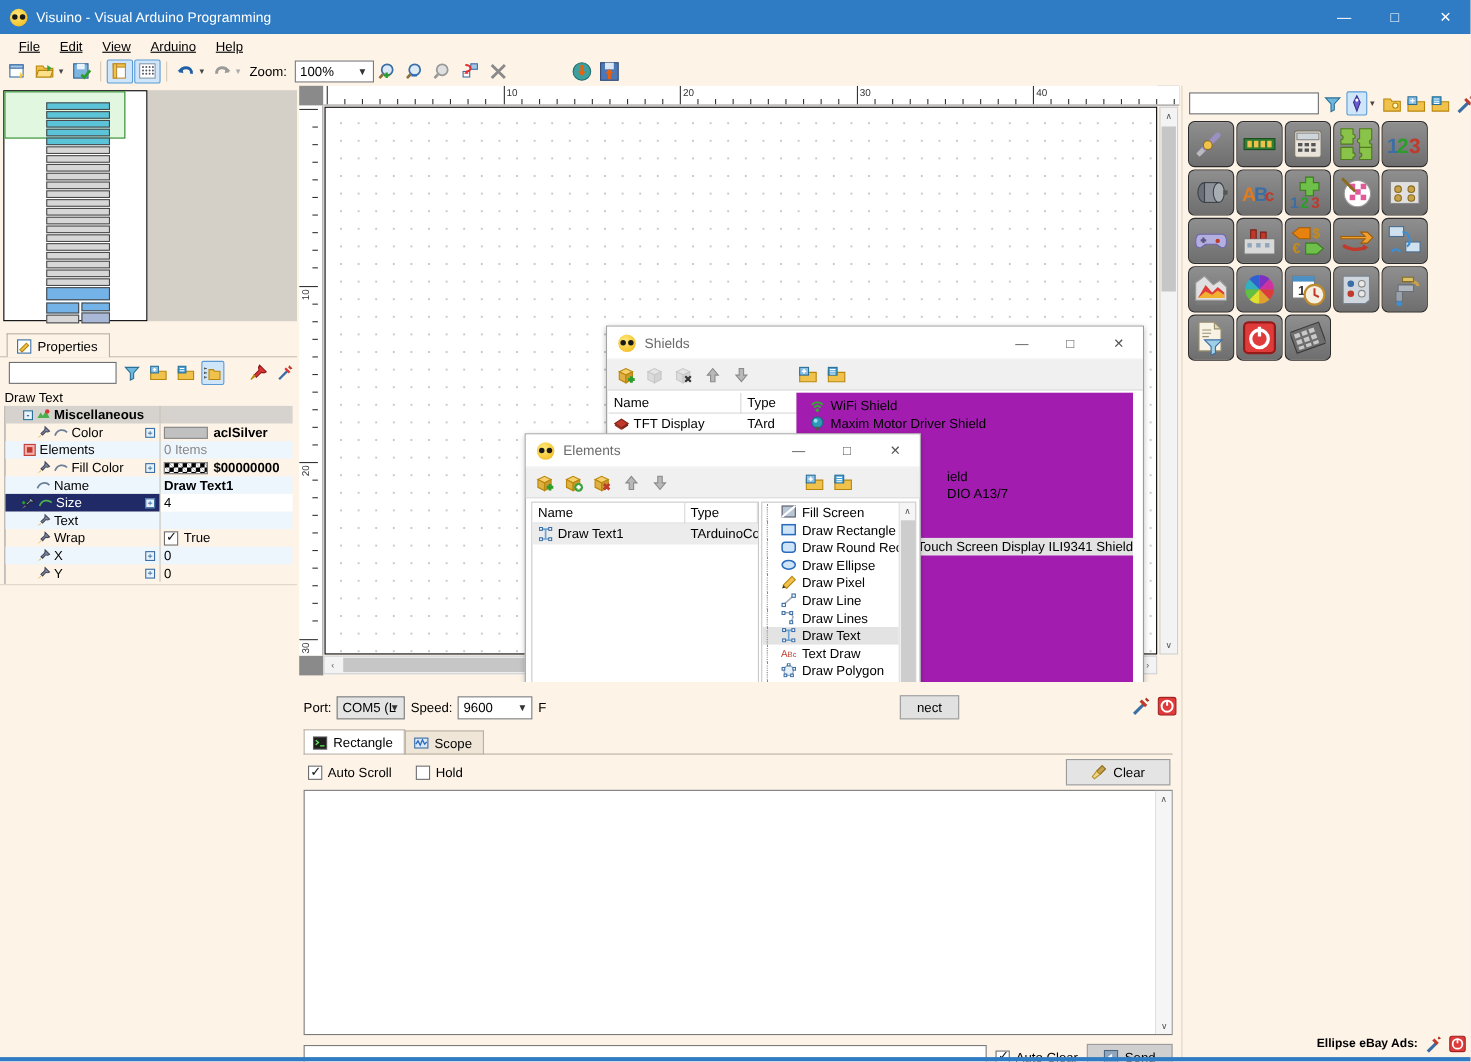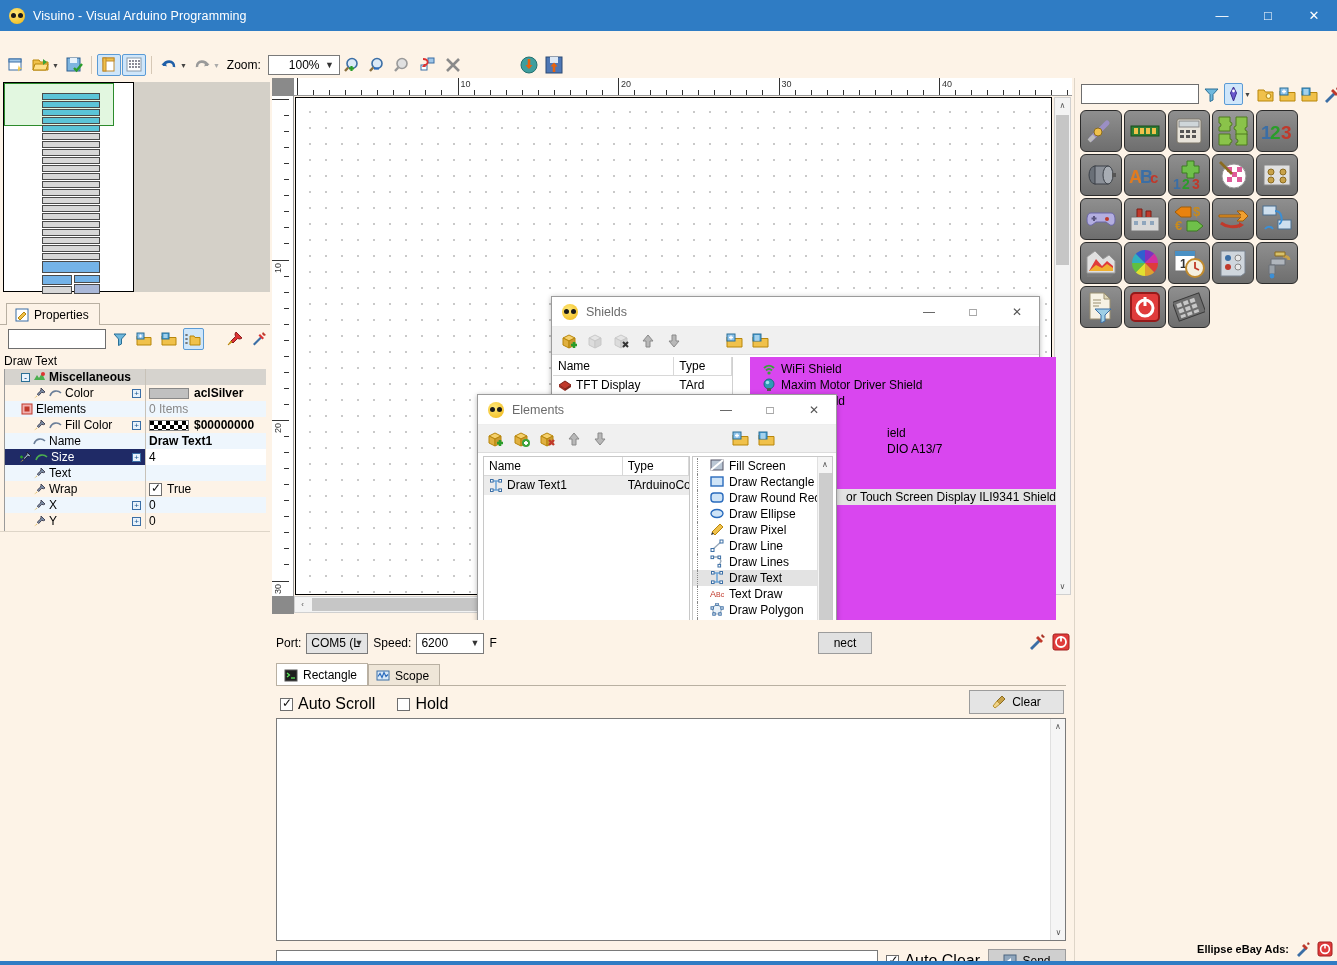--- a/index.html
+++ b/index.html
@@ -50,21 +50,21 @@
     background: #fdf3e7; display: flex; align-items: center; padding-left: 4px; gap: 1px;
   }
   .tb { width: 24px; height: 22px; display: flex; align-items: center; justify-content: center;
         border: 1px solid transparent; border-radius: 2px; position: relative; }
   .tb.active { background: #cfe6fa; border: 1px solid #5b9bd5; }
   .tbsep { width: 1px; height: 18px; background: #d6c8b6; margin: 0 4px; }
   .tbarrow { font-size: 7px; color: #444; margin-left: -2px; margin-right: 2px; align-self: center;}
   .zoomlabel { font-size: 12px; margin: 0 6px 0 4px; }
   .zoomsel {
     width: 72px; height: 20px; border: 1px solid #7a7a7a; background: #fff;
-    font-size: 12px; display: flex; align-items: center; padding-left: 20px;
+    font-size: 12px; display: flex; align-items: center; padding-left: 4px;
     position: relative; color: #000;
   }
   .zoomsel .cv { position: absolute; right: 5px; font-size: 9px; color: #333; }
 
   
   .preview-pane {
     position: absolute; left: 3px; top: 82px; width: 131px; height: 210px;
     background: #ffffff; border: 1px solid #000;
   }
   .preview-sel {
@@ -178,21 +178,21 @@
   .combo.gray { background: #e4e4e4; }
   .combo .cv { position: absolute; right: 4px; font-size: 9px; color: #333; }
   .btn { height: 22px; border: 1px solid #9c9c9c; background: #e1e1e1; font-size: 12px;
      display: flex; align-items: center; justify-content: center; gap: 5px; padding: 0 10px; }
   .tabrow { position: absolute; left: 4px; top: 43px; height: 23px; display: flex; align-items: flex-end; }
   .stab { height: 22px; padding: 0 10px 0 7px; display: flex; align-items: center; gap: 5px;
      font-size: 12px; border: 1px solid #b9b0a2; border-bottom: none; background: #efe6d8; }
   .stab.active { background: #fff; height: 23px; }
   .tabline { position: absolute; left: 4px; top: 65px; width: 790px; height: 1px; background: #b9b0a2; }
   .ckrow { position: absolute; left: 8px; top: 75px; display: flex; align-items: center; gap: 22px; }
-  .ck { display: flex; align-items: center; gap: 5px; font-size: 16px; }
+  .ck { display: flex; align-items: center; gap: 5px; font-size: 12px; }
   .ckbox { width: 13px; height: 13px; border: 1px solid #6e6e6e; background: #fff; position: relative; flex:none;}
   .ckbox.on::after { content: "✓"; position: absolute; left: 1px; top: -3px; font-size: 12px; color: #111; }
   .termbox { position: absolute; left: 4px; top: 98px; width: 790px; height: 223px; background: #fff;
      border: 1px solid #7a7a7a; }
   .sendrow { position: absolute; left: 4px; top: 328px; width: 790px; height: 26px; display: flex;
      align-items: center; gap: 8px; }
   .sendinput { flex: 1; height: 22px; background: #fff; border: 1px solid #7a7a7a; }
 
   
   .palette { position: absolute; left: 1074px; top: 78px; width: 263px; height: 887px; background: #fdf3e7;
@@ -220,20 +220,27 @@
   <div class="titlebar">
     <div class="appicon"></div>
     <div class="title">Visuino - Visual Arduino Programming</div>
     <div class="winbtns">
       <div class="winbtn">—</div>
       <div class="winbtn">□</div>
       <div class="winbtn close">✕</div>
     </div>
   </div>
 
+  <div class="menubar">
+    <div class="menuitem"><u>File</u></div>
+    <div class="menuitem"><u>Edit</u></div>
+    <div class="menuitem"><u>View</u></div>
+    <div class="menuitem"><u>Arduino</u></div>
+    <div class="menuitem"><u>Help</u></div>
+  </div>
 
   <div class="toolbar">
     <div class="tb">
       <svg width="18" height="18" viewBox="0 0 18 18">
           <rect x="2" y="3" width="12" height="11" fill="#fff" stroke="#3b6ea5"></rect>
           <rect x="2" y="3" width="12" height="3" fill="#9fc6e8" stroke="#3b6ea5"></rect>
           <path d="M11 10l1.6 3.4L16 15l-3.4 1.6L11 20l-1.6-3.4" fill="#f5c842" transform="scale(.62) translate(8,5)"></path>
         </svg>
     </div>
     <div class="tb">
@@ -804,21 +811,21 @@
                 <path d="M1 6v2l6 4v-2z" fill="#9b2d22"></path>
                 <path d="M13 6v2l-6 4v-2z" fill="#7f241b"></path>
               </svg>
           </span>
           <span>TFT Display</span>
         </div>
         <div class="c" style="width:58px">TArd</div>
       </div>
     </div>
 
-    <div style="position:absolute;left:198px;top:60px;width:306px;height:270px;background:#d946ef;overflow:hidden;">
+    <div style="position:absolute;left:172px;top:60px;width:306px;height:270px;background:#a21caf;overflow:hidden;">
       <div class="treerow" style="margin-top:4px">
         <span class="tinyic">
           <svg width="14" height="14" viewBox="0 0 14 14">
               <path d="M2 6c3-3 7-3 10 0" stroke="#3aa33a" stroke-width="2" fill="none"></path>
               <path d="M4 8.5c2-2 4-2 6 0" stroke="#3aa33a" stroke-width="2" fill="none"></path>
               <circle cx="7" cy="11" r="1.6" fill="#3aa33a"></circle>
             </svg>
         </span>
         <span>WiFi Shield</span>
       </div>
@@ -1147,21 +1154,21 @@
 
   <div class="serial">
     <div class="serialrow">
       <span class="lbl">Port:</span>
       <div class="combo gray" style="width:62px">
         <span>COM5 (L</span>
         <span class="cv">▼</span>
       </div>
       <span class="lbl">Speed:</span>
       <div class="combo" style="width:68px">
-        <span>6200</span>
+        <span>9600</span>
         <span class="cv">▼</span>
       </div>
       <span class="lbl">F</span>
     </div>
 
     <div class="btn" style="position:absolute;left:546px;top:12px;width:54px;">
       <span>nect</span>
     </div>
     <div style="position:absolute;left:756px;top:13px;">
       <svg width="18" height="18" viewBox="0 0 18 18">

